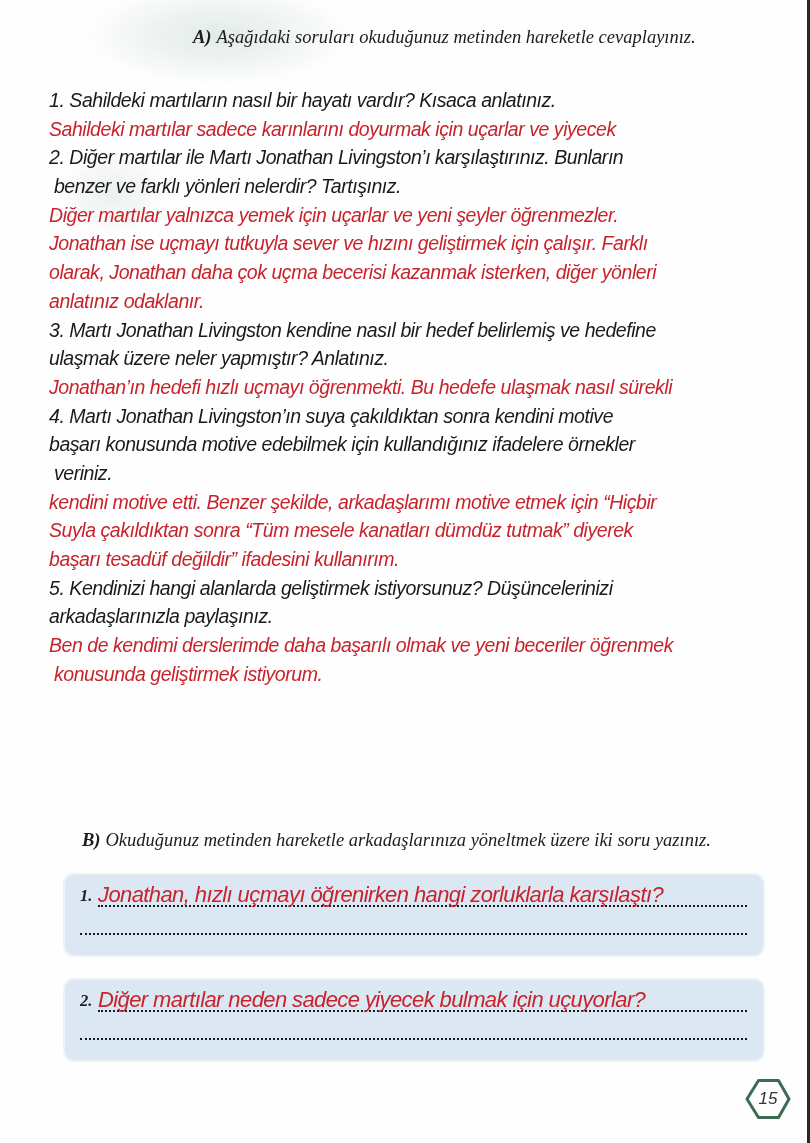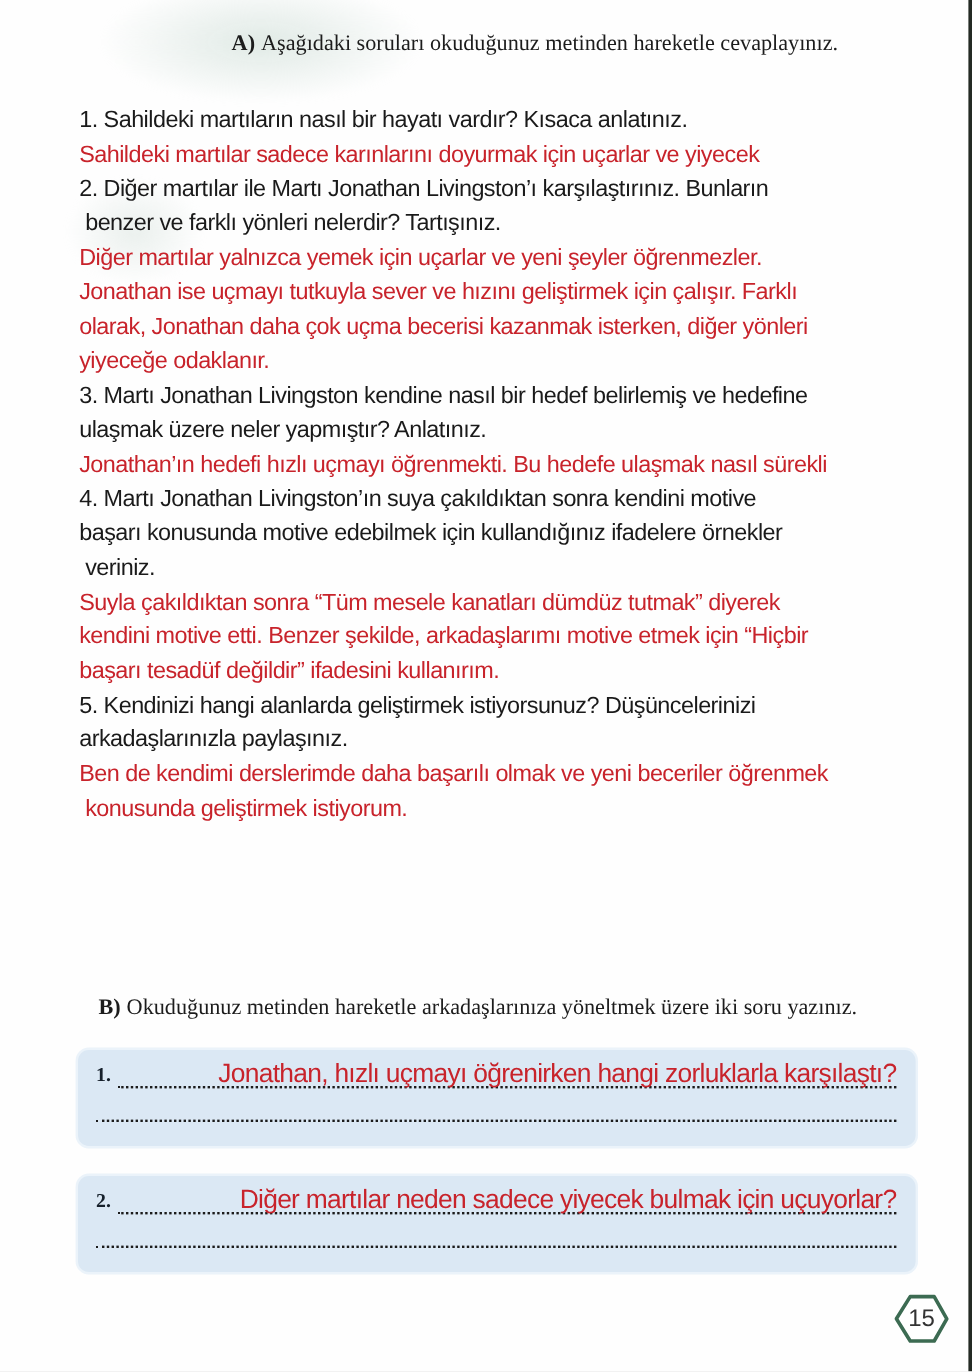--- a/index.html
+++ b/index.html
@@ -6,71 +6,72 @@
     --red:#c8232b;
     --boxblue:#dbe8f4;
     --green:#3c6b52;
     --ink:#1a1a1a;
   }
   html,body{margin:0;padding:0;background:#e8e8e8;}
   .page{
     position:relative;width:810px;height:1143px;margin:0 auto;
     background:#fefefe;overflow:hidden;
     font-family:"Liberation Sans",sans-serif;
+    font-style:italic;
   }
   .edge-strip{position:absolute;top:0;right:0;width:3px;height:100%;background:#242a24;}
   .blob{position:absolute;border-radius:50%;filter:blur(3px);pointer-events:none;}
   .blob1{left:85px;top:-15px;width:265px;height:100px;
     background:radial-gradient(ellipse at center,rgba(214,227,221,.75),rgba(214,227,221,0) 72%);}
   .blob2{left:55px;top:148px;width:115px;height:90px;
     background:radial-gradient(ellipse at center,rgba(219,229,224,.55),rgba(219,229,224,0) 70%);}
   .hdr{
     position:absolute;white-space:nowrap;color:#1c1c1c;
     font-family:"Liberation Serif",serif;font-size:18.5px;
   }
   .hdr .lbl{font-weight:bold;margin-right:5px;}
   .hdr-a{left:193px;top:27px;}
   .hdr-b{left:82px;top:830px;}
   .lines{position:absolute;left:49px;top:86px;width:730px;}
   .line{
     height:28.7px;line-height:28.7px;font-size:19.5px;
-    letter-spacing:-0.45px;white-space:pre;margin-left:17px;
+    letter-spacing:-0.45px;white-space:pre;
   }
   .line[data-type="question"]{color:var(--ink,#1a1a1a);}
   .line[data-type="answer"]{color:var(--red,#c8232b);}
   .boxes{position:absolute;left:65px;top:875px;display:flex;flex-direction:column;gap:25px;}
   .bbox{
     position:relative;width:698px;height:80px;
     background:var(--boxblue,#dbe8f4);border-radius:9px;
     box-shadow:0 0 0 2px rgba(222,235,246,.6);
   }
   .bnum{
     position:absolute;left:15px;top:11px;
     font-family:"Liberation Serif",serif;font-weight:bold;
     font-size:16.5px;color:#16202b;
   }
   .ansline{
     position:absolute;left:33px;right:16px;top:0;height:30px;
     border-bottom:2.4px dotted #1b1b1b;
-    display:flex;align-items:flex-end;justify-content:flex-end;overflow:visible;
+    display:flex;align-items:flex-end;justify-content:flex-start;overflow:visible;
   }
   .ansred{
     font-size:22px;color:var(--red,#c8232b);letter-spacing:-0.6px;
     white-space:nowrap;line-height:24px;margin-bottom:-2px;
   }
   .blankline{
     position:absolute;left:15px;right:16px;top:28px;height:30px;
     border-bottom:2.4px dotted #1b1b1b;
   }
   .badge{position:absolute;left:744px;top:1076px;width:48px;height:46px;}
   .badge svg{position:absolute;left:0;top:0;}
   .badge-num{
     position:absolute;left:0;top:0;width:48px;height:46px;
     display:flex;align-items:center;justify-content:center;
-    font-size:20px;color:#333;letter-spacing:0;
+    font-size:17px;color:#333;letter-spacing:0;
   }
 </style>
 </head>
 <body>
 
 <div class="page">
 
   <div class="blob blob1"></div>
   <div class="blob blob2"></div>
   <div class="edge-strip"></div>
@@ -81,29 +82,29 @@
 
   <div class="lines">
 
   <div class="line" data-type="question">1. Sahildeki martıların nasıl bir hayatı vardır? Kısaca anlatınız.</div>
       <div class="line" data-type="answer">Sahildeki martılar sadece karınlarını doyurmak için uçarlar ve yiyecek</div>
       <div class="line" data-type="question">2. Diğer martılar ile Martı Jonathan Livingston’ı karşılaştırınız. Bunların</div>
       <div class="line" data-type="question"> benzer ve farklı yönleri nelerdir? Tartışınız.</div>
       <div class="line" data-type="answer">Diğer martılar yalnızca yemek için uçarlar ve yeni şeyler öğrenmezler.</div>
       <div class="line" data-type="answer">Jonathan ise uçmayı tutkuyla sever ve hızını geliştirmek için çalışır. Farklı</div>
       <div class="line" data-type="answer">olarak, Jonathan daha çok uçma becerisi kazanmak isterken, diğer yönleri</div>
-      <div class="line" data-type="answer">yiyeceğe odaklanır.</div>
+      <div class="line" data-type="answer">anlatınız odaklanır.</div>
       <div class="line" data-type="question">3. Martı Jonathan Livingston kendine nasıl bir hedef belirlemiş ve hedefine</div>
       <div class="line" data-type="question">ulaşmak üzere neler yapmıştır? Anlatınız.</div>
       <div class="line" data-type="answer">Jonathan’ın hedefi hızlı uçmayı öğrenmekti. Bu hedefe ulaşmak nasıl sürekli</div>
       <div class="line" data-type="question">4. Martı Jonathan Livingston’ın suya çakıldıktan sonra kendini motive</div>
       <div class="line" data-type="question">başarı konusunda motive edebilmek için kullandığınız ifadelere örnekler</div>
       <div class="line" data-type="question"> veriniz.</div>
+      <div class="line" data-type="answer">kendini motive etti. Benzer şekilde, arkadaşlarımı motive etmek için “Hiçbir</div>
       <div class="line" data-type="answer">Suyla çakıldıktan sonra “Tüm mesele kanatları dümdüz tutmak” diyerek</div>
-      <div class="line" data-type="answer">kendini motive etti. Benzer şekilde, arkadaşlarımı motive etmek için “Hiçbir</div>
       <div class="line" data-type="answer">başarı tesadüf değildir” ifadesini kullanırım.</div>
       <div class="line" data-type="question">5. Kendinizi hangi alanlarda geliştirmek istiyorsunuz? Düşüncelerinizi</div>
       <div class="line" data-type="question">arkadaşlarınızla paylaşınız.</div>
       <div class="line" data-type="answer">Ben de kendimi derslerimde daha başarılı olmak ve yeni beceriler öğrenmek</div>
       <div class="line" data-type="answer"> konusunda geliştirmek istiyorum.</div>
     </div>
 
   <div class="hdr hdr-b">
     <span class="lbl">B)</span><span>Okuduğunuz metinden hareketle arkadaşlarınıza yöneltmek üzere iki soru yazınız.</span>
   </div>

